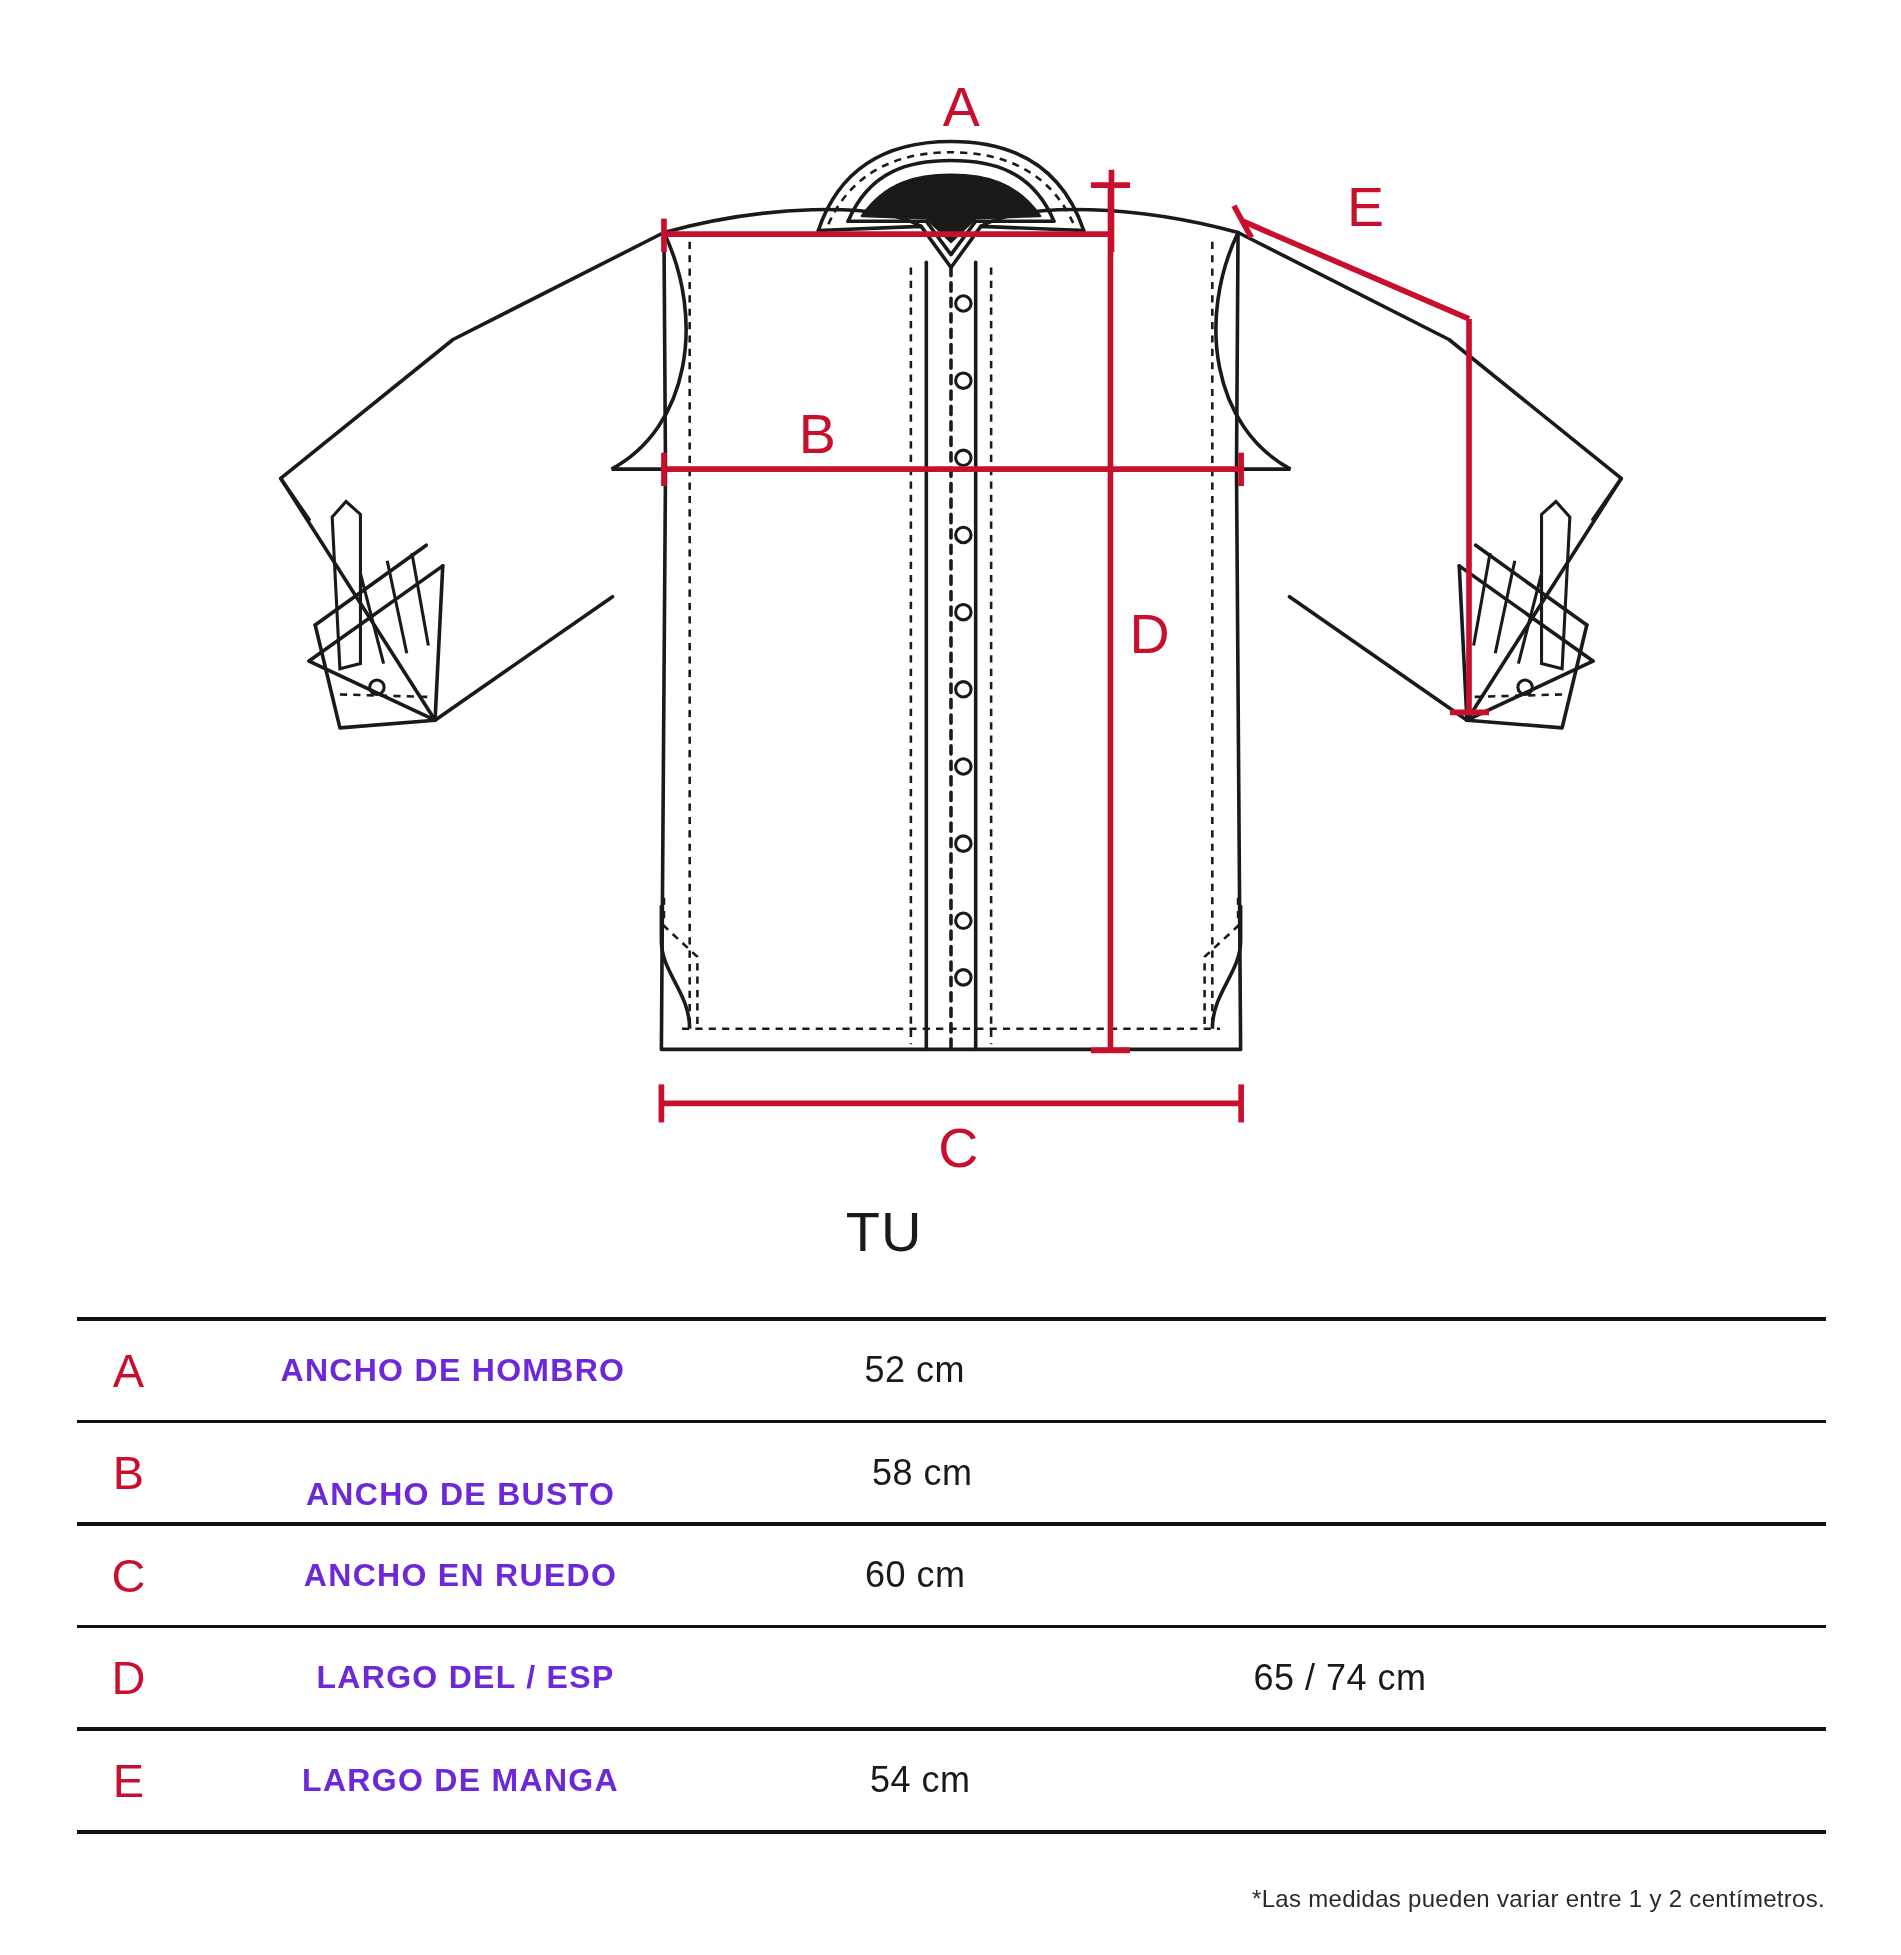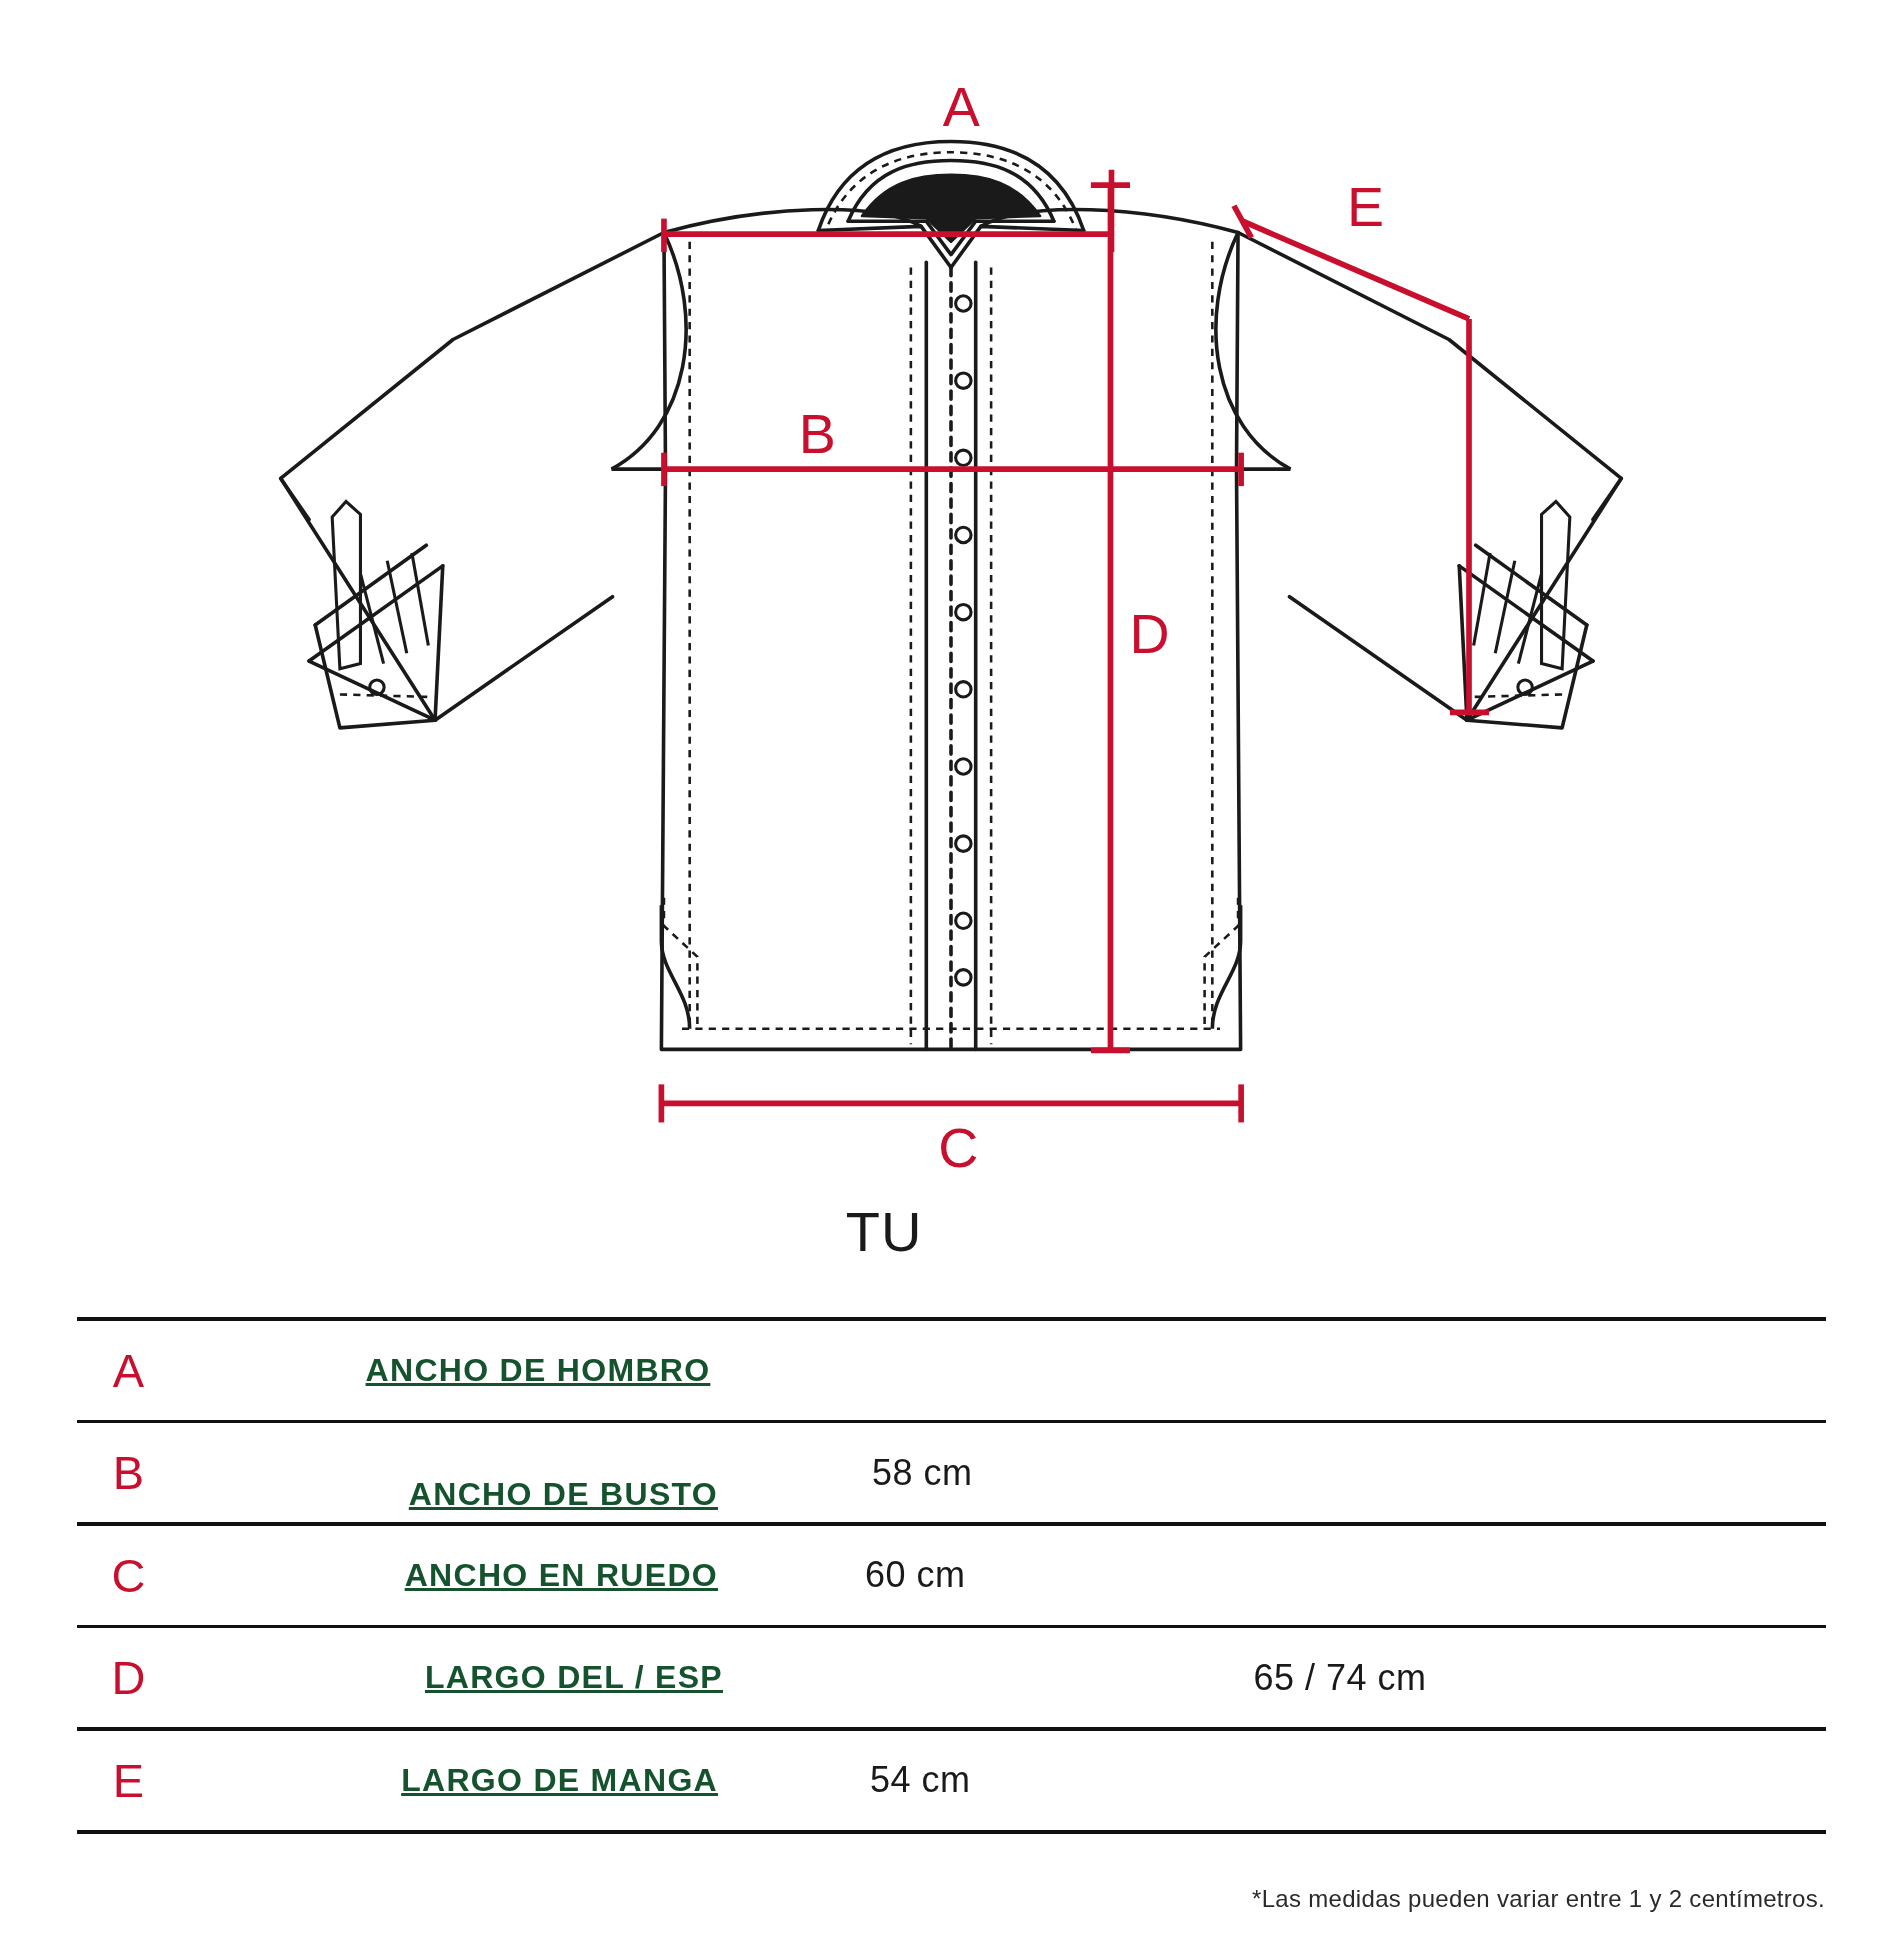--- a/index.html
+++ b/index.html
@@ -74,23 +74,22 @@
     font-size: 47px;
     font-weight: 400;
     line-height: 1;
   }
   .cell-label {
     flex: 0 0 515px;
     width: 515px;
     font-size: 32px;
     font-weight: bold;
     letter-spacing: 1.3px;
-    color: #14532d;
-    text-align: right;
-    text-decoration: underline;
+    color: #6d28d9;
+    text-align: center;
   }
   .cell-value {
     flex: 1 1 auto;
     font-size: 36px;
     font-weight: 400;
     color: #1a1a1a;
     text-align: left;
     padding-left: 154px;
     letter-spacing: 0.5px;
   }
@@ -256,20 +255,21 @@
 
   <div class="size-title">TU</div>
 
   <div class="table">
 
     <div class="rule"></div>
 
     <div class="row r-a">
       <div class="cell-letter">A</div>
       <div class="cell-label">ANCHO DE HOMBRO</div>
+      <div class="cell-value">52 cm</div>
     </div>
 
     <div class="rule"></div>
 
     <div class="row r-b">
       <div class="cell-letter">B</div>
       <div class="cell-label">ANCHO DE BUSTO</div>
       <div class="cell-value">58 cm</div>
     </div>
 

